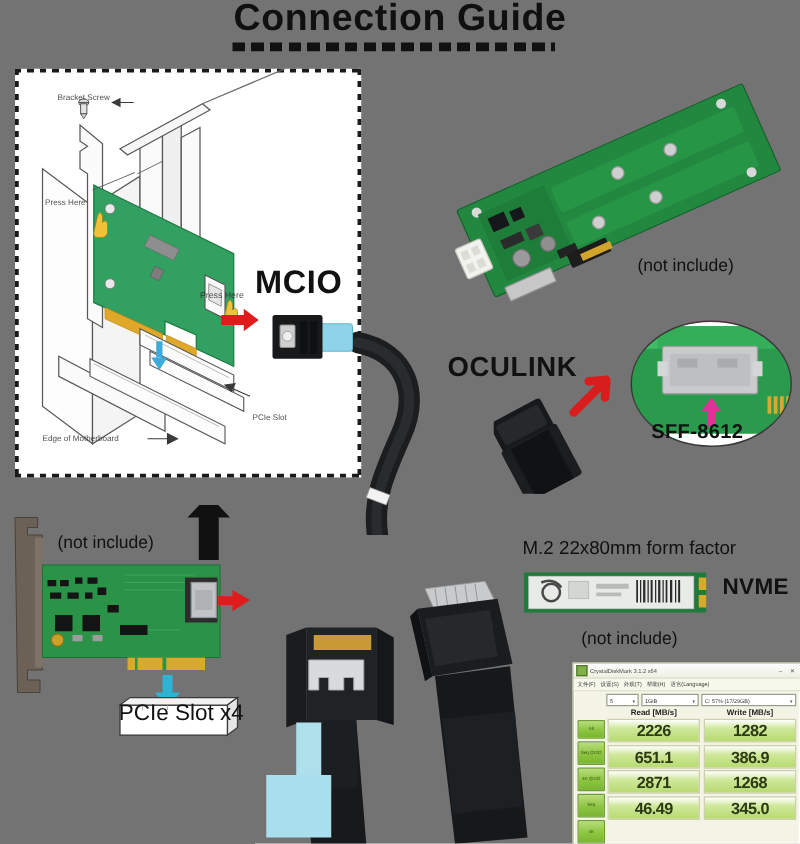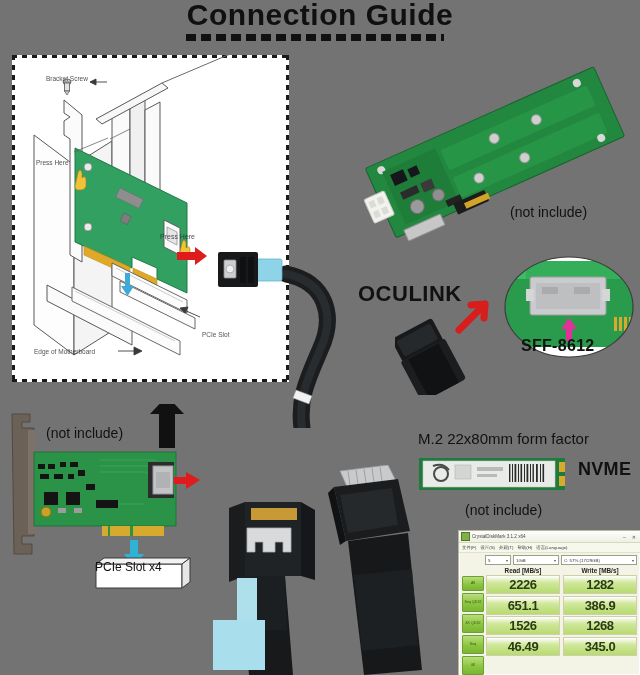--- a/index.html
+++ b/index.html
@@ -30,21 +30,21 @@
   
   .word{position:absolute;font-weight:700;color:#111;white-space:nowrap;}
   .w-mcio{left:204px;top:210px;font-size:26px;letter-spacing:.5px;}
   .w-ocu{left:358px;top:281px;font-size:22px;letter-spacing:.5px;}
   .w-sff{left:521px;top:337px;font-size:16px;letter-spacing:.3px;}
   .w-nvme{left:578px;top:459px;font-size:18px;letter-spacing:.3px;}
   .w-m2{left:418px;top:430px;font-size:15px;font-weight:400;}
   .w-ni1{left:510px;top:204px;font-size:14px;font-weight:400;}
   .w-ni2{left:46px;top:425px;font-size:14px;font-weight:400;}
   .w-ni3{left:465px;top:502px;font-size:14px;font-weight:400;}
-  .w-slot{left:95px;top:560px;font-size:12px;font-weight:400;}
+  .w-slot{left:95px;top:560px;font-size:18px;font-weight:400;}
   
   .cdm{position:absolute;left:458px;top:530px;width:181px;height:144px;
        background:#f3f4e6;border:1px solid #b9b99a;
        box-shadow:0 0 0 1px #ffffff inset;}
   .cdm-tb{height:11px;background:linear-gradient(#fdfdfd,#eef0e2);
           border-bottom:1px solid #d7d7c0;display:flex;align-items:center;gap:2px;padding:0 2px;}
   .cdm-ico{width:7px;height:7px;background:#7fb04a;border:1px solid #4f7a2a;}
   .cdm-title{font-size:4.6px;color:#4a4a46;white-space:nowrap;overflow:hidden;flex:1;}
   .cdm-wbtn{font-size:5px;color:#555;padding:0 2px;}
   .cdm-menu{height:9px;display:flex;gap:4px;align-items:center;padding:0 3px;
@@ -166,20 +166,21 @@
     <div class="lbl lbl-blur" style="left:24px;top:104px;">Press Here</div>
     <div class="lbl lbl-blur" style="left:148px;top:178px;font-size:7px;">Press Here</div>
     <div class="lbl lbl-blur" style="left:190px;top:276px;">PCIe Slot</div>
     <div class="lbl lbl-blur" style="left:22px;top:293px;">Edge of Motherboard</div>
   </div>
 
   <svg class="photo" style="left:175px;top:245px;" width="34" height="22">
     <path d="M32 11 L20 2 L20 7 L2 7 L2 15 L20 15 L20 20 Z" fill="#e01b1b"></path>
   </svg>
 
+  <div class="word w-mcio">MCIO</div>
 
   <svg class="photo" style="left:216px;top:238px;" width="230" height="190">
 
     <path d="M70 36 C 110 44, 120 78, 104 112 C 92 140, 82 160, 86 190" stroke="#1b1d1f" stroke-width="17" fill="none" stroke-linecap="round"></path>
     <path d="M70 36 C 110 44, 120 78, 104 112 C 92 140, 82 160, 86 190" stroke="#34383c" stroke-width="8" fill="none" stroke-linecap="round" opacity=".55"></path>
 
     <g>
       <path d="M80 152 l16 6 l-3 8 l-16 -6 Z" fill="#f2f2f2" stroke="#9a9a9a" stroke-width=".6"></path>
     </g>
 
@@ -450,21 +451,21 @@
         </div>
         <div class="vrow">
           <div class="vcell">2226</div>
           <div class="vcell">1282</div>
         </div>
         <div class="vrow">
           <div class="vcell">651.1</div>
           <div class="vcell">386.9</div>
         </div>
         <div class="vrow">
-          <div class="vcell">1526</div>
+          <div class="vcell">2871</div>
           <div class="vcell">1268</div>
         </div>
         <div class="vrow">
           <div class="vcell">46.49</div>
           <div class="vcell">345.0</div>
         </div>
       </div>
     </div>
 
   </div>

